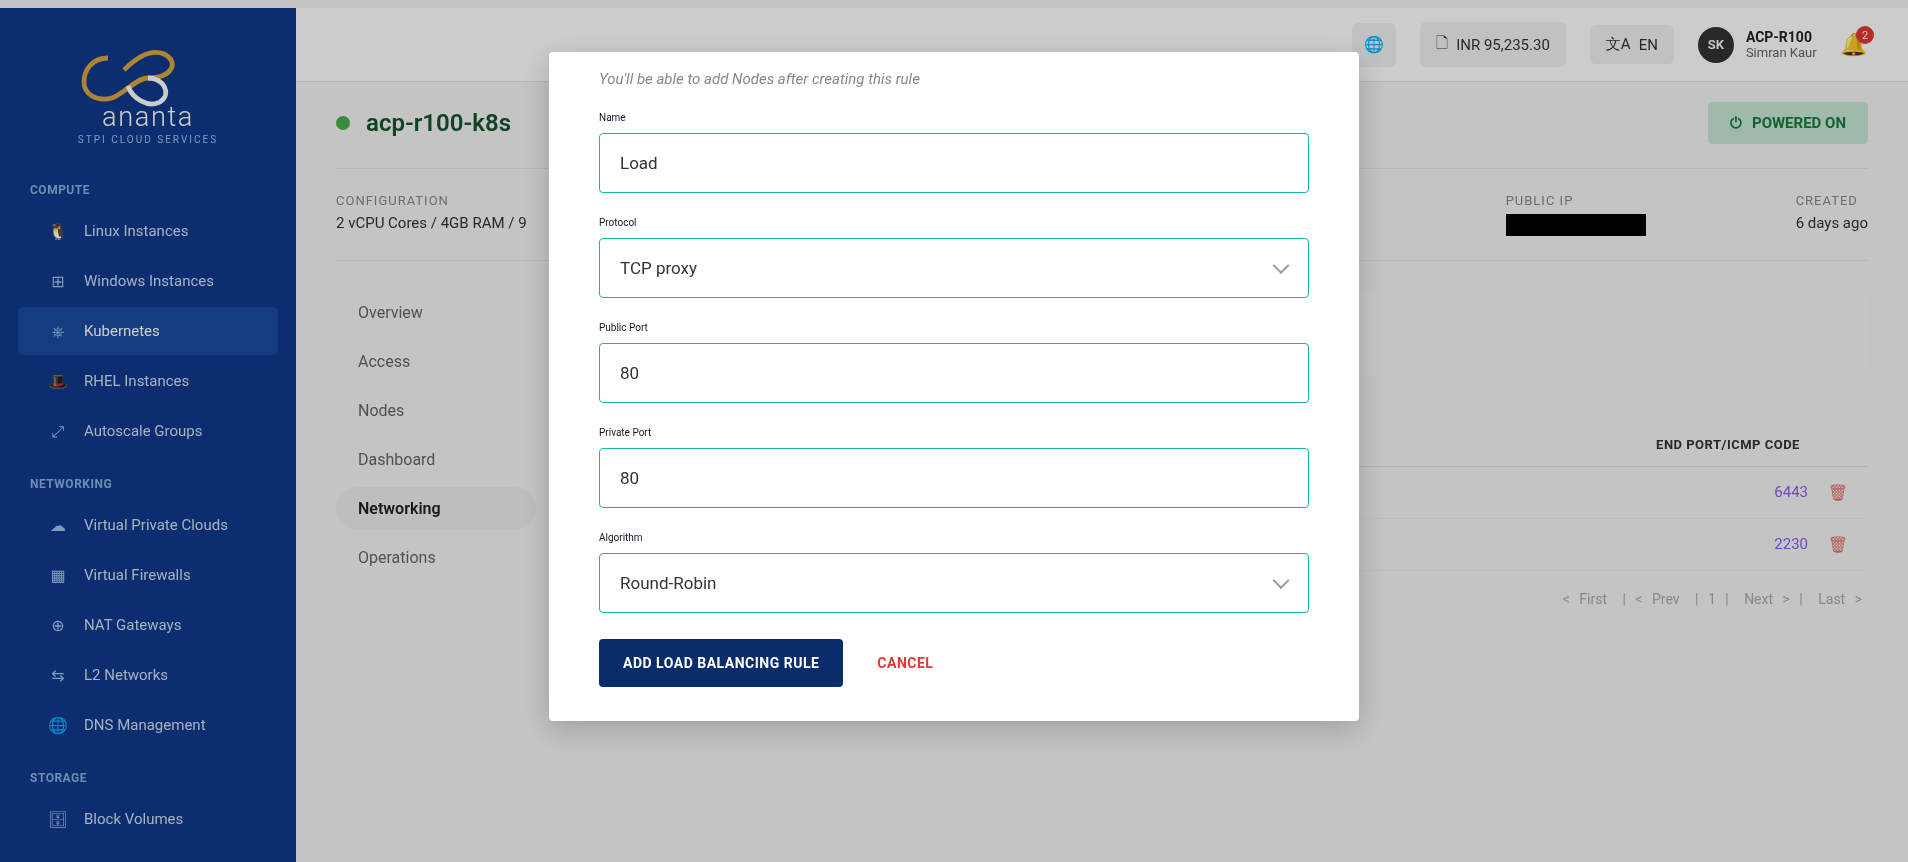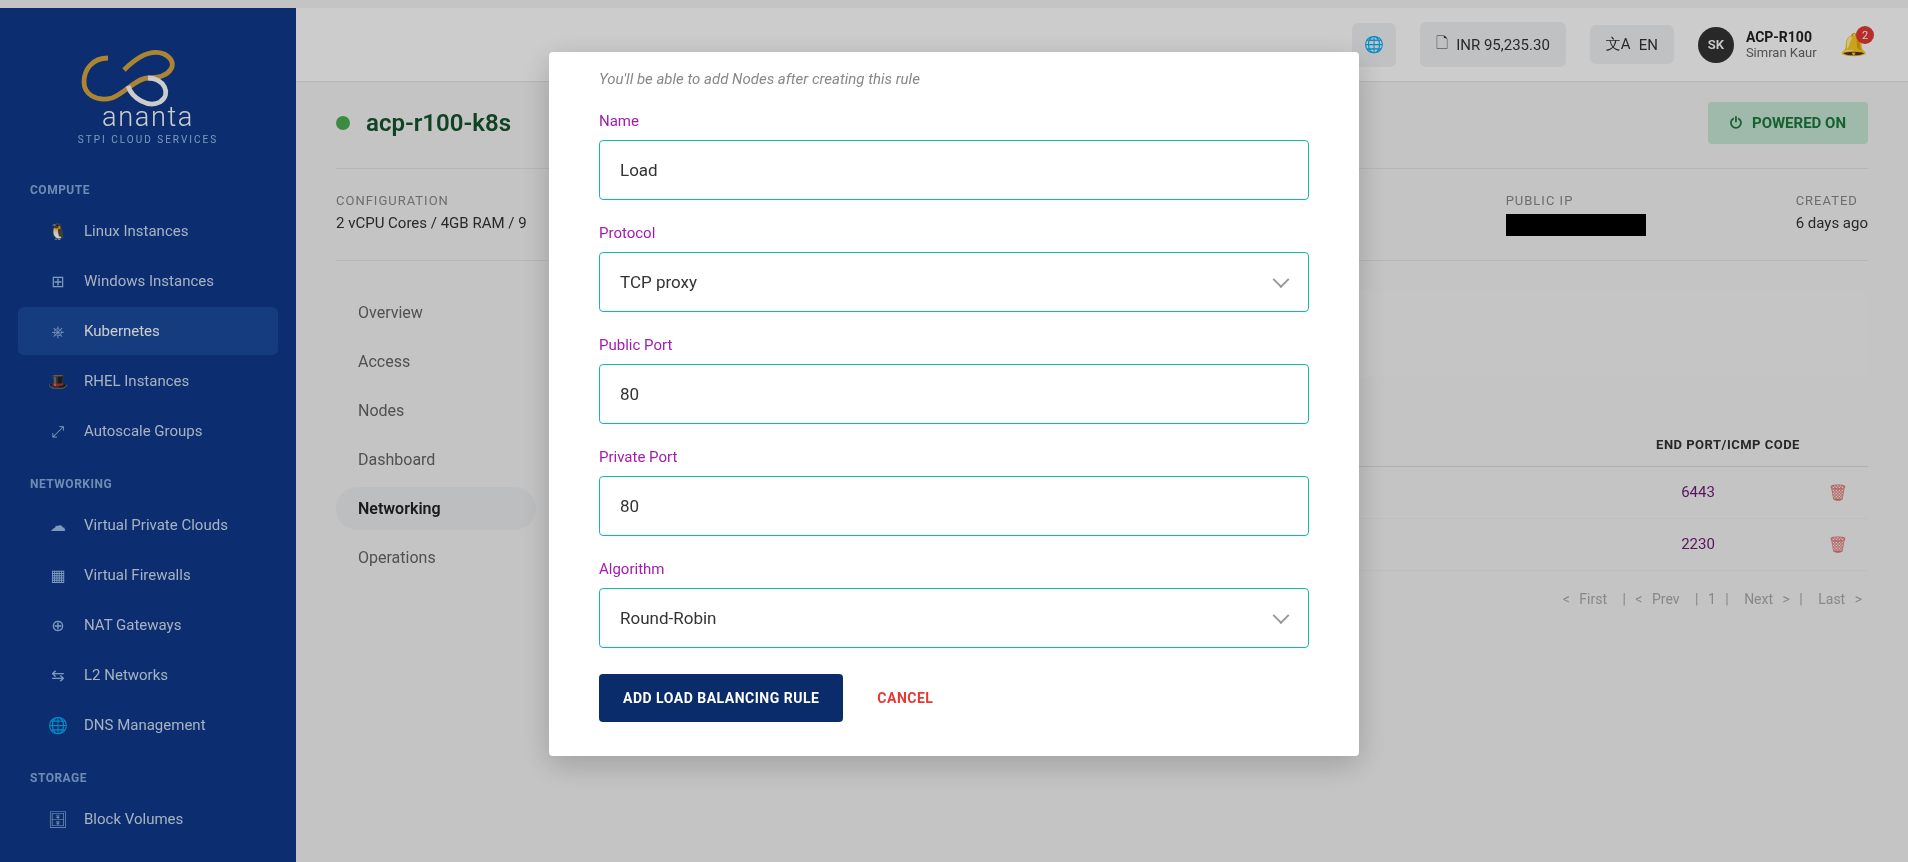--- a/index.html
+++ b/index.html
@@ -193,23 +193,23 @@
 }
 .table-row {
   display: flex;
   justify-content: flex-end;
   align-items: center;
   border-bottom: 1px solid #eee;
   padding: 16px 0;
 }
 .td-cell {
   width: 220px;
-  text-align: center;
+  text-align: right;
   font-size: 15px;
-  color: #701a75;
+  color: #8b5cf6;
 }
 .trash-icon { width: 60px; text-align: center; color: #e57373; cursor: pointer; }
 .pager {
   text-align: right;
   color: #aaa;
   font-size: 14px;
   margin-top: 20px;
 }
 .pager span { padding: 0 6px; }
 
@@ -229,21 +229,21 @@
   padding: 18px 50px 34px;
   box-shadow: 0 8px 30px rgba(0,0,0,0.2);
 }
 .modal-hint {
   font-style: italic;
   color: #888;
   font-size: 15px;
   margin-bottom: 24px;
 }
 .form-group { margin-bottom: 24px; }
-.form-label { font-size: 15px; color: #a21caf; margin-bottom: 10px; display: block; }
+.form-label { font-size: 10px; color: #0f172a; margin-bottom: 10px; display: block; }
 .form-control {
   width: 100%;
   height: 60px;
   border: 1px solid #14b8a6;
   border-radius: 4px;
   padding: 0 20px;
   font-size: 17px;
   color: #333;
   background: #fff;
 }

